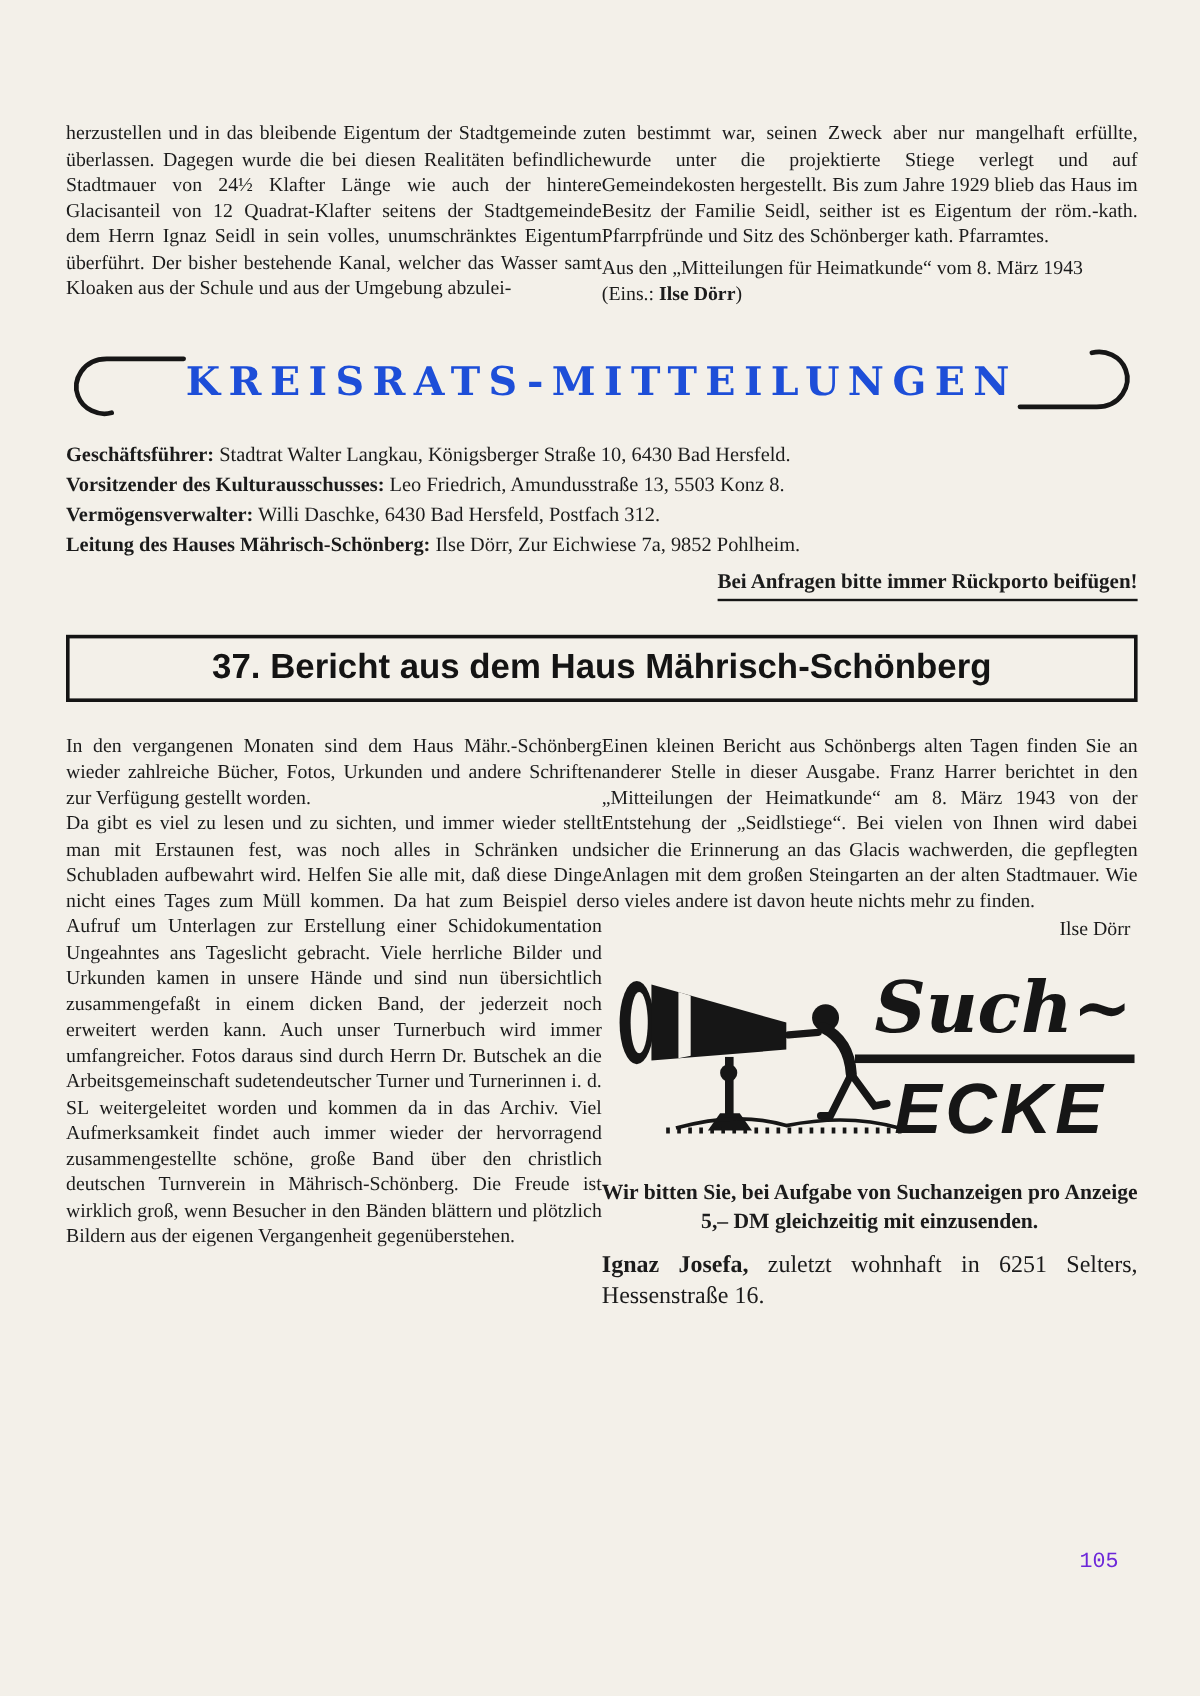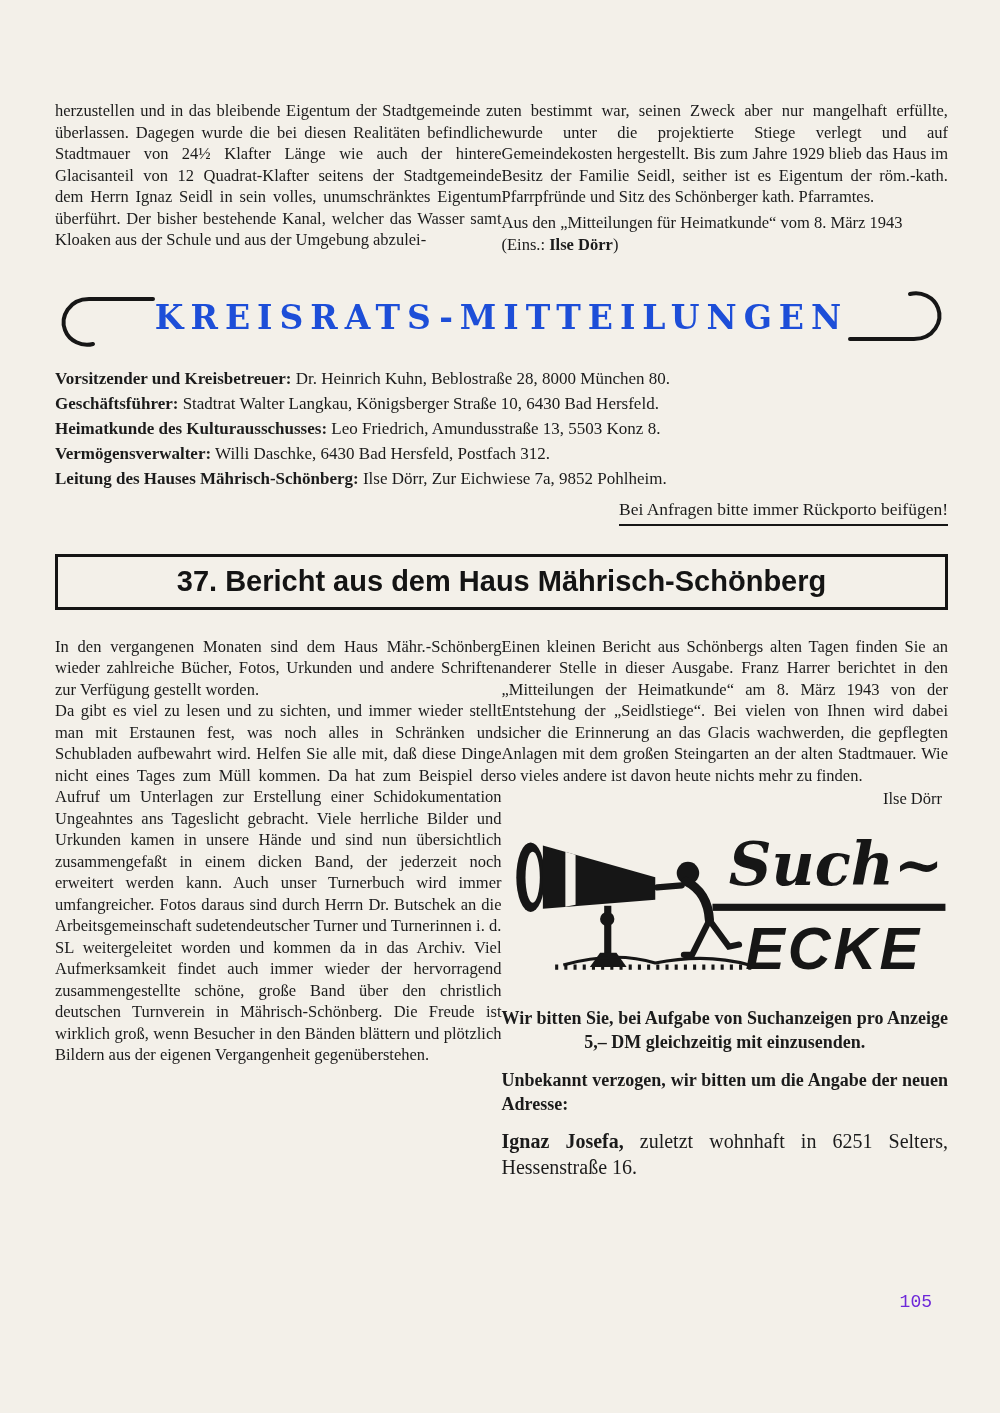--- a/index.html
+++ b/index.html
@@ -35,21 +35,21 @@
     font-family:"DejaVu Serif", serif;
     font-weight:bold; font-size:33px; letter-spacing:7px;
     color:#1d4ed8; white-space:nowrap;
   }
 
   
   .officers { margin-top:14px; font-size:17px; line-height:25px; }
   .officer-line b { font-weight:bold; }
   .rueckporto-wrap { text-align:right; margin-top:6px; }
   .rueckporto {
-    display:inline-block; font-weight:normal; font-size:17.5px;
+    display:inline-block; font-weight:bold; font-size:17.5px;
     border-bottom:2.5px solid #161616; padding-bottom:2px;text-align:center;
   }
 
   
   .report-title-box {
     margin-top:28px; border:3px solid #141414;
     padding:8px 25px 9px; text-align:center;
   }
   .report-title-box h2 {
     font-family:"Liberation Sans", sans-serif;
@@ -95,23 +95,22 @@
 
   <section class="banner">
     <svg viewBox="0 0 893 66" preserveAspectRatio="none">
       <path d="M 98 13 L 34 13 C 14 13 5 31 10 44 C 14 55 27 61 38 58" fill="none" stroke="#161616" stroke-width="4" stroke-linecap="round"></path>
       <path d="M 795 53 L 859 53 C 879 53 888 35 883 22 C 879 11 866 5 855 8" fill="none" stroke="#161616" stroke-width="4" stroke-linecap="round"></path>
     </svg>
     <h1>KREISRATS-MITTEILUNGEN</h1>
   </section>
 
   <section class="officers">
-    <p class="officer-line"><b>Vorsitzender und Kreisbetreuer:</b><span> Dr. Heinrich Kuhn, Beblostraße 28, 8000 München 80.</span></p>
     <p class="officer-line"><b>Geschäftsführer:</b><span> Stadtrat Walter Langkau, Königsberger Straße 10, 6430 Bad Hersfeld.</span></p>
-    <p class="officer-line"><b>Heimatkunde des Kulturausschusses:</b><span> Leo Friedrich, Amundusstraße 13, 5503 Konz 8.</span></p>
+    <p class="officer-line"><b>Vorsitzender des Kulturausschusses:</b><span> Leo Friedrich, Amundusstraße 13, 5503 Konz 8.</span></p>
     <p class="officer-line"><b>Vermögensverwalter:</b><span> Willi Daschke, 6430 Bad Hersfeld, Postfach 312.</span></p>
     <p class="officer-line"><b>Leitung des Hauses Mährisch-Schönberg:</b><span> Ilse Dörr, Zur Eichwiese 7a, 9852 Pohlheim.</span></p>
     <div class="rueckporto-wrap">
       <span class="rueckporto">Bei Anfragen bitte immer Rückporto beifügen!</span>
     </div>
   </section>
 
   <section class="report-title-box">
     <h2>37. Bericht aus dem Haus Mährisch-Schönberg</h2>
   </section>
@@ -147,20 +146,19 @@
           <line x1="52" y1="142" x2="246" y2="142" stroke="#161616" stroke-width="5" stroke-dasharray="3 6"></line>
           <path d="M60 140 Q 110 126 150 138 Q 200 128 242 140" fill="none" stroke="#161616" stroke-width="3"></path>
 
           <text x="222" y="62" font-family="DejaVu Serif, serif" font-style="italic" font-weight="bold" font-size="58" fill="#161616">Such~</text>
           <rect x="206" y="80" width="228" height="7" fill="#161616"></rect>
           <text x="238" y="144" font-family="Liberation Sans, sans-serif" font-style="italic" font-weight="bold" font-size="58" letter-spacing="3" fill="#161616">ECKE</text>
         </svg>
       </div>
 
       <p class="bold-notice">Wir bitten Sie, bei Aufgabe von Suchanzeigen pro Anzeige 5,– DM gleichzeitig mit einzusenden.</p>
-      <p class="bold-notice left-last">Unbekannt verzogen, wir bitten um die Angabe der neuen Adresse:</p>
       <p class="person-entry"><b>Ignaz Josefa,</b><span> zuletzt wohnhaft in 6251 Selters, Hessenstraße 16.</span></p>
     </div>
   </section>
 
   <div class="page-number">105</div>
 
 </div>
 
 </body></html>

